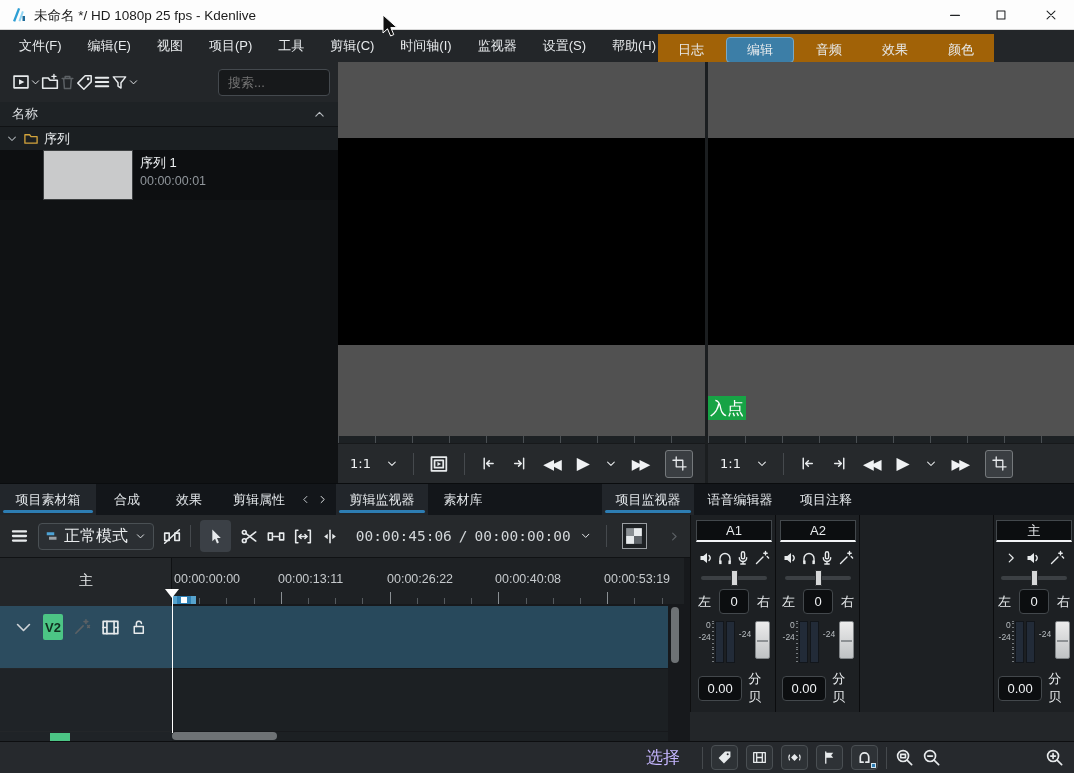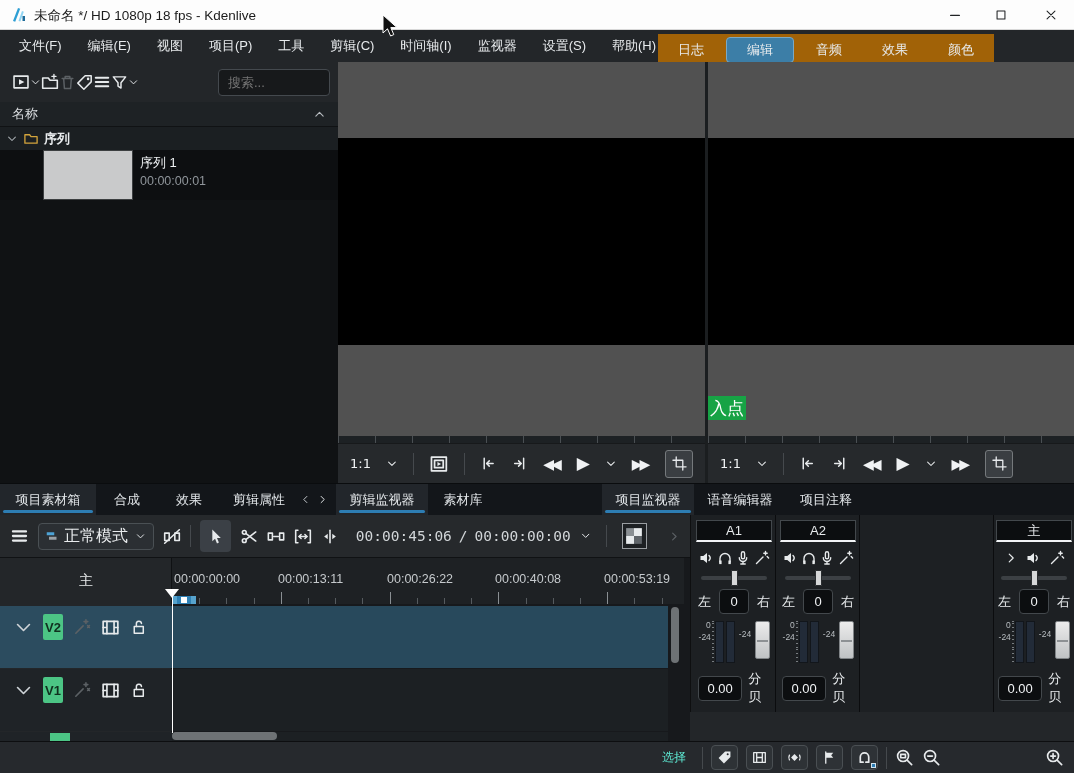--- a/index.html
+++ b/index.html
@@ -68,21 +68,21 @@
 <body>
 
 <div id="app">
 
   <div class="abs row" style="left:0;top:0;width:1074px;height:30px;background:#fdfdfd;border-bottom:1px solid #d8d8d8;color:#1b1b1b">
     <svg class="abs" style="left:10px;top:7px" width="16" height="16" viewBox="0 0 16 16">
       <polygon points="3,14 8,1 10.2,1.8 5.2,14.8" fill="#2e9fd4"></polygon>
       <polygon points="8.5,14 12,4 13.8,4.7 10.4,14.6" fill="#8fd4f2"></polygon>
       <rect x="12.5" y="9" width="2.5" height="5" fill="#1d6b99"></rect>
     </svg>
-    <span class="abs" style="left:34px;top:7px;font-size:13.5px;white-space:nowrap">未命名 */ HD 1080p 18 fps - Kdenlive</span>
+    <span class="abs" style="left:34px;top:7px;font-size:13.5px;white-space:nowrap">未命名 */ HD 1080p 25 fps - Kdenlive</span>
     <div class="abs row" style="left:932px;top:0;width:46px;height:30px;justify-content:center">
       <svg class="i" style="stroke:#202325" width="14" height="14" viewBox="0 0 16 16">
           <path d="M3 8.5h10"></path>
         </svg>
     </div>
     <div class="abs row" style="left:978px;top:0;width:46px;height:30px;justify-content:center">
       <svg class="i" style="stroke:#202325;stroke-width:1.2" width="14" height="14" viewBox="0 0 16 16">
           <rect x="3.5" y="3.5" width="9" height="9"></rect>
         </svg>
     </div>
@@ -153,21 +153,21 @@
         </svg>
     </div>
     <div class="abs" style="left:0;top:65px;width:338px;height:356px;background:#101214">
       <div class="row" style="height:23px;background:#1b1f22;padding-left:6px;gap:5px">
         <svg class="i" width="12" height="12" viewBox="0 0 16 16" style="stroke:#aab0b4">
             <polyline points="3.5,5.5 8,10 12.5,5.5"></polyline>
           </svg>
         <svg class="i" width="16" height="15" viewBox="0 0 16 16" style="stroke:#d3a43c">
           <path d="M1.5 13v-9h5l1.5 2h6.5v7z"></path>
           </svg>
-        <span style="font-weight:bold">序列</span>
+        <span style="font-weight:normal">序列</span>
       </div>
       <div class="abs" style="left:33px;top:23px;width:1px;height:27px;background:#54595d"></div>
       <div class="abs" style="left:33px;top:50px;width:8px;height:1px;background:#54595d"></div>
       <div class="abs row" style="left:0;top:23px;width:338px;height:50px;background:#0d0f11;align-items:flex-start">
         <div style="position:absolute;left:43px;top:0;width:90px;height:50px;background:#c9cacb;border:1px solid #3c3f41"></div>
         <div class="abs" style="left:140px;top:4px">
           <div style="color:#edf0f2">序列 1</div>
           <div style="color:#8f959a;font-size:12.5px;margin-top:2px">00:00:00:01</div>
         </div>
       </div>
@@ -394,37 +394,20 @@
         <svg class="i" width="17" height="17" viewBox="0 0 16 16">
           <rect x="4" y="7" width="8.5" height="6.5"></rect>
             <path d="M6 7V4.6a2.4 2.4 0 0 1 4.8-.3"></path>
           </svg>
       </div>
     </div>
 
     <div class="abs" style="left:0;top:111px;width:684px;height:62px">
       <div class="abs" style="left:0;top:0;width:172px;height:62px;background:#1f2327"></div>
       <div class="abs" style="left:172px;top:0;width:496px;height:62px;background:#1c2023"></div>
-      <div class="thdr" style="top:8px">
-        <svg class="i" width="19" height="19" viewBox="0 0 16 16" style="stroke:#cfd4d8">
-            <polyline points="3,5.5 8,10.5 13,5.5"></polyline>
-          </svg>
-        <span class="tbadge">V1</span>
-        <svg class="i dis" width="18" height="18" viewBox="0 0 16 16">
-          <path d="M2.5 13.5L9 7M11.5 1.5v3.4M9.8 3.2h3.4M13 6.8l1.6 1.6M14.6 6.8L13 8.4"></path>
-          </svg>
-        <svg class="i" width="19" height="19" viewBox="0 0 16 16">
-          <rect x="1.8" y="2.8" width="12.4" height="10.4"></rect>
-            <path d="M5 2.8v10.4M11 2.8v10.4M1.8 8h3.2M11 8h3.2"></path>
-          </svg>
-        <svg class="i" width="17" height="17" viewBox="0 0 16 16">
-          <rect x="4" y="7" width="8.5" height="6.5"></rect>
-            <path d="M6 7V4.6a2.4 2.4 0 0 1 4.8-.3"></path>
-          </svg>
-      </div>
     </div>
 
     <div class="abs" style="left:0;top:174px;width:684px;height:9px;overflow:hidden">
       <div class="abs" style="left:0;top:0;width:172px;height:9px;background:#1f2327"></div>
       <div class="abs" style="left:172px;top:0;width:496px;height:9px;background:#1c2023"></div>
       <div class="abs" style="left:50px;top:1px;width:20px;height:8px;background:#4cc585"></div>
     </div>
 
     <div class="abs" style="left:165px;top:31px;width:0;height:0;border-left:7px solid transparent;border-right:7px solid transparent;border-top:9px solid #fff"></div>
     <div class="abs" style="left:172px;top:39px;width:1px;height:136px;background:#fff"></div>
@@ -584,21 +567,21 @@
         <div class="valbox" style="width:48px;height:25px">
             <span>0.00</span>
           </div>
         <span style="margin-left:6px">分贝</span>
       </div>
     </div>
   </div>
 
 
   <div class="abs row" style="left:0;top:741px;width:1074px;height:32px;background:#26292d;border-top:1px solid #0d0e10;justify-content:flex-end;gap:8px;padding-right:10px">
-    <span style="font-size:12px;color:#5eead4;margin-right:8px">选择</span>
+    <span style="font-size:17px;color:#c4b5fd;margin-right:14px">选择</span>
     <div class="vsep"></div>
     <div class="sbtn">
       <svg class="i" width="15" height="15" viewBox="0 0 16 16">
         <polygon class="f" points="1.7,8.6 8.6,1.7 14.3,1.7 14.3,7.4 7.4,14.3"></polygon>
           <circle cx="11.4" cy="4.6" r="1.1" fill="#26292d" stroke="none"></circle>
         </svg>
     </div>
     <div class="sbtn">
       <svg class="i" width="15" height="15" viewBox="0 0 16 16">
         <rect x="1.8" y="2.8" width="12.4" height="10.4"></rect>

